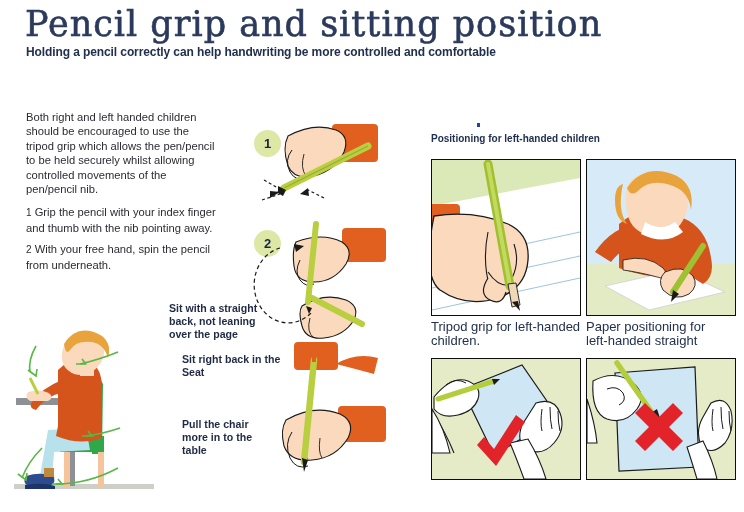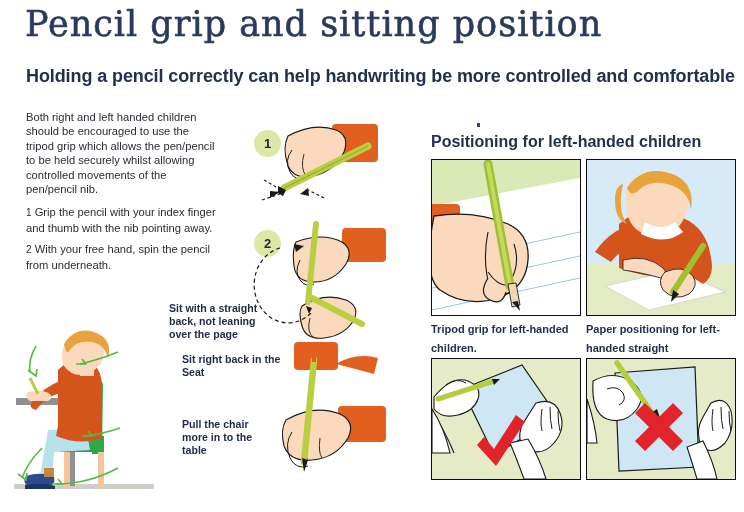--- a/index.html
+++ b/index.html
@@ -14,22 +14,22 @@
   
   #page-title{
     position:absolute;left:25px;top:4px;
     font-family:"DejaVu Serif",serif;
     font-size:35px;font-weight:400;letter-spacing:1px;
     color:#2b3a5c;
     -webkit-text-stroke:0.6px #2b3a5c;
     white-space:nowrap;
   }
   #subtitle{
-    position:absolute;left:26px;top:66px;
-    font-size:18px;font-weight:bold;color:#22304f;
+    position:absolute;left:26px;top:45px;
+    font-size:12px;font-weight:bold;color:#22304f;
     letter-spacing:-0.1px;white-space:nowrap;
   }
 
   
   .body-col{position:absolute;left:26px;top:110px;width:198px;}
   .body-col p{margin:0 8px 9px 0;font-size:11.2px;line-height:14.4px;color:#2b2b33;}
   .body-col p.step{margin-bottom:7px;}
   .body-col p.step .num{font-size:10px;}
 
   
@@ -49,36 +49,36 @@
     font-size:13px;font-weight:600;
     display:flex;align-items:center;justify-content:center;
   }
   #step-badge-1{left:8px;top:10px;}
   #step-badge-2{left:8px;top:110px;}
   #step-badge-3{left:68px;top:300px;}
 
   
   #right-heading{
     position:absolute;left:431px;top:133px;
-    font-size:16px;font-weight:bold;color:#22304f;white-space:nowrap;
+    font-size:10px;font-weight:bold;color:#22304f;white-space:nowrap;
   }
   #heading-dot{
     position:absolute;left:477px;top:123px;width:3px;height:4px;
     background:#2b3fa0;
   }
   .panel{
     position:absolute;border:1.6px solid #0d0d0d;overflow:hidden;
   }
   #panel-tripod-grip{left:431px;top:159px;width:148px;height:155px;background:#e3ebc4;}
   #panel-paper-positioning{left:586px;top:159px;width:148px;height:155px;background:#ddeef8;}
   #panel-correct{left:431px;top:358px;width:148px;height:120px;background:#e4ebc6;}
   #panel-incorrect{left:586px;top:358px;width:148px;height:120px;background:#e4ebc6;}
 
   .caption{
-    position:absolute;font-size:11px;font-weight:bold;line-height:19px;
+    position:absolute;font-size:13px;font-weight:normal;line-height:14px;
     color:#22304f;
   }
   #caption-tripod{left:431px;top:320px;width:155px;}
   #caption-paper{left:586px;top:320px;width:140px;}
 </style>
 </head>
 <body>
 
 <div class="page">
 

